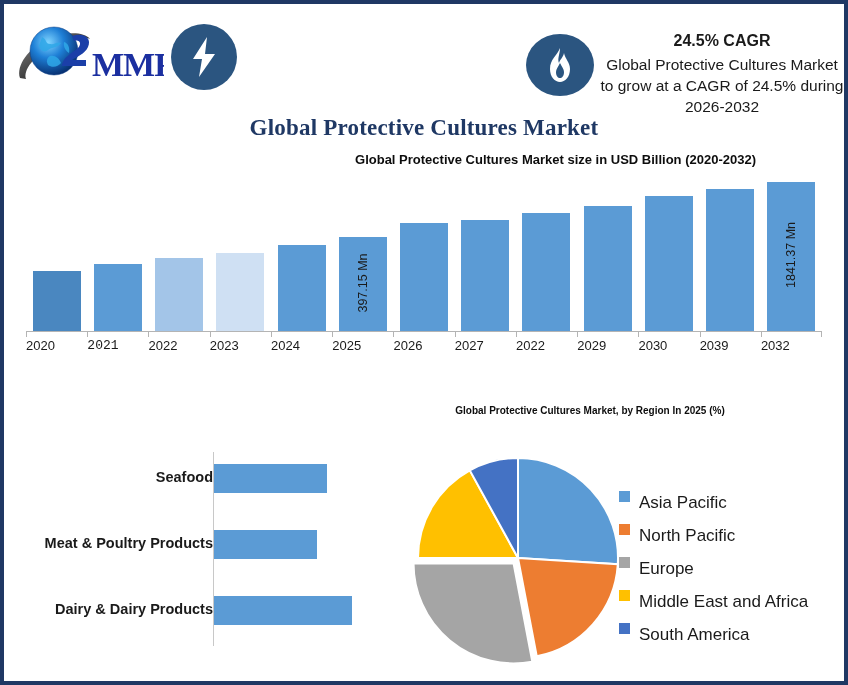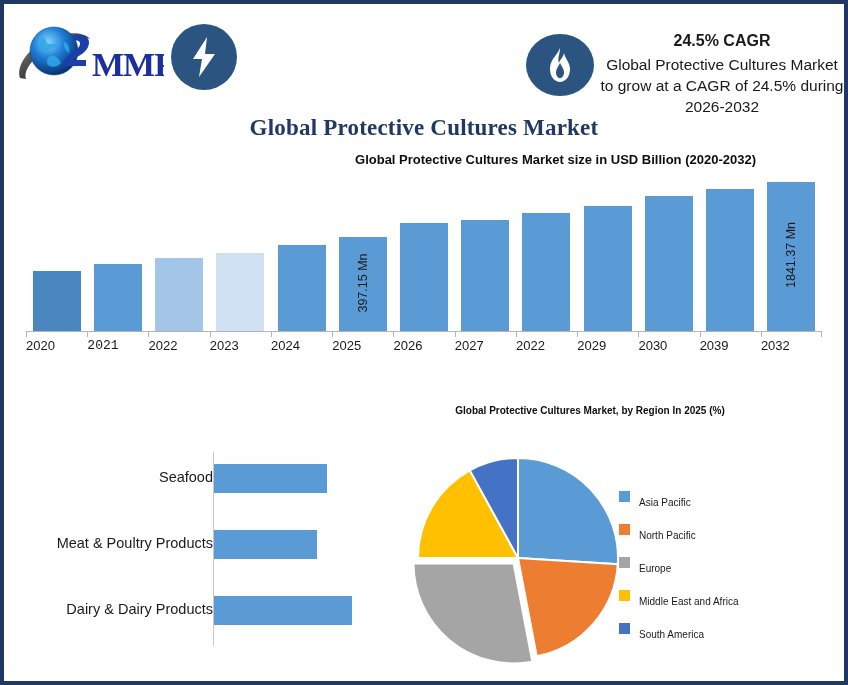--- a/index.html
+++ b/index.html
@@ -42,33 +42,33 @@
       font-size:13px;color:#1a1a1a;}
 
   
   #hbar-chart{position:absolute;left:0;top:392px;width:412px;height:285px;}
   #hbar-title{position:absolute;left:10px;top:0;width:392px;text-align:center;
       font-size:15px;font-weight:bold;line-height:22px;color:#0d0d0d;}
   #hbar-plot{position:absolute;left:0;top:56px;width:412px;height:210px;}
   #hbar-axis{position:absolute;left:209px;top:0;width:1px;height:194px;background:#c8c8c8;}
   .hbar-row{position:absolute;left:0;width:412px;height:36px;}
   .hbar-name{position:absolute;right:203px;top:9px;text-align:right;
-      font-size:14.5px;color:#1a1a1a;white-space:nowrap;}
+      font-size:14.5px;color:#1a1a1a;white-space:nowrap;font-weight:bold;}
   .hbar{position:absolute;left:210px;top:4px;height:29px;background:#5B9BD5;}
 
   
   #pie-chart{position:absolute;left:412px;top:396px;width:428px;height:285px;}
   #pie-title{position:absolute;left:4px;top:0;width:340px;text-align:center;
       font-size:10px;font-weight:bold;line-height:22px;color:#0d0d0d;}
   #pie-wrap{position:absolute;left:-8px;top:48px;width:220px;height:220px;}
   #pie-wrap svg{display:block;}
   #pie-legend{position:absolute;left:203px;top:80px;width:225px;}
   .legend-row{display:flex;align-items:center;height:33px;}
   .legend-swatch{width:11px;height:11px;margin-right:9px;flex:0 0 auto;}
-  .legend-label{font-size:10px;color:#1a1a1a;white-space:nowrap;margin-top:12px;}
+  .legend-label{font-size:17px;color:#1a1a1a;white-space:nowrap;margin-top:12px;}
 </style>
 </head>
 <body>
 
 <div id="frame">
 
   <div id="header">
 
     <div id="logo">
       <svg width="150" height="72" viewBox="0 0 150 72">

